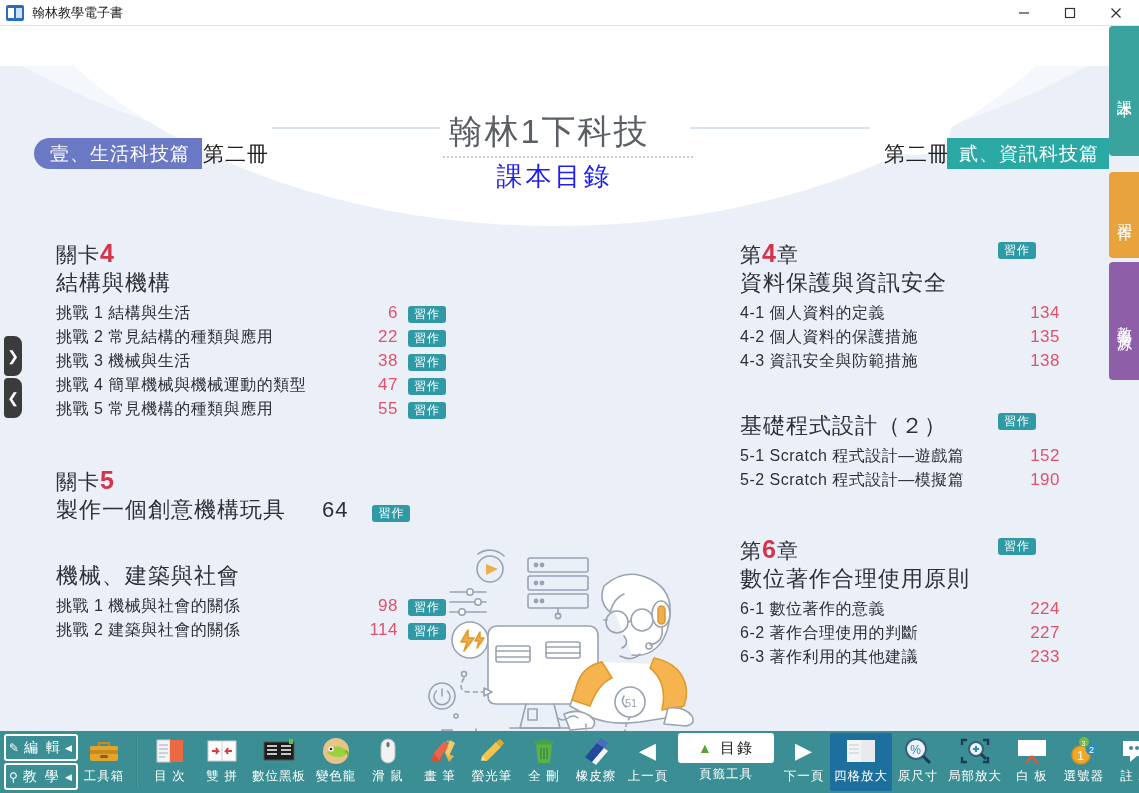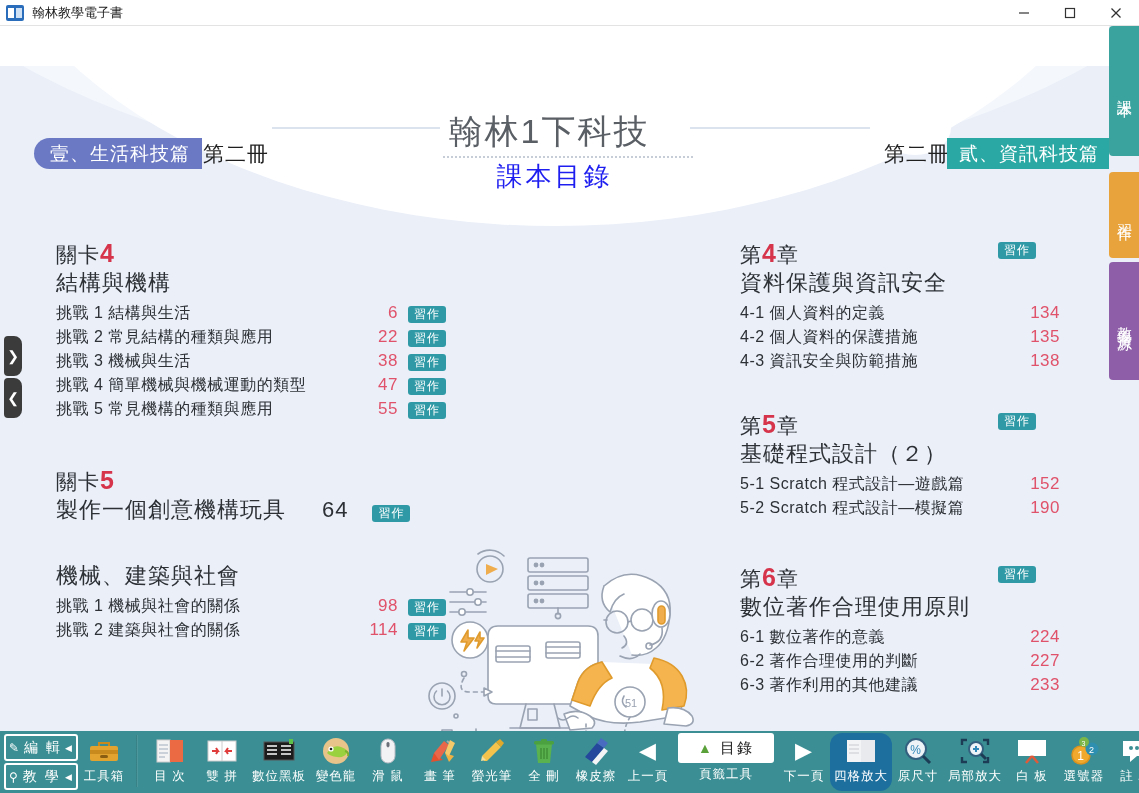--- a/index.html
+++ b/index.html
@@ -114,21 +114,21 @@
      display:flex;align-items:center; font-size:14px; letter-spacing:2px; position:relative;
      padding-left:3px; }
   .modebtn .mi{ margin-right:3px; font-size:12px;}
   .modebtn:after{ content:"\25C0"; position:absolute; right:2px; font-size:9px;}
 
   .tool{ width:auto; min-width:46px; padding:0 4px; height:58px; flex:none;
     display:flex; flex-direction:column; align-items:center; justify-content:flex-start;
     color:#ffffff; font-size:12.5px; letter-spacing:1px; margin-top:2px; }
   .tool .ic{ height:36px; width:44px; display:flex;align-items:center;justify-content:center;}
   .tool .lb{ line-height:14px; white-space:nowrap; }
-  .tool.sel{ background:#1d6f9e; border-radius:12px; }
+  .tool.sel{ background:#1d6f9e; border-radius:2px; }
   .sep{ width:2px; height:52px; margin:4px 6px 0; flex:none;
      background:linear-gradient(to right,#2f777c,#56a3a7); }
 
   #navbox{ display:flex; align-items:center; }
   .navarrow{ width:36px;height:36px; display:flex;align-items:center;justify-content:center;
      color:#fff; font-size:22px; }
   #tocbtn{ width:96px; height:30px; background:#fff; border-radius:3px;
      display:flex; align-items:center; justify-content:center; gap:6px;
      color:#222; font-size:15px; letter-spacing:2px; }
   #tocbtn .chev{ color:#5aa13a; font-size:14px; }
@@ -349,21 +349,20 @@
           <span class="dots"></span>
           <span class="pg">135</span>
         </div>
         <div class="row">
           <span class="txt">4-3 資訊安全與防範措施</span>
           <span class="dots"></span>
           <span class="pg">138</span>
         </div>
       </div>
       <div class="grp" style="margin-bottom: 44px;">
-        <div class="gnum-line"><span>第</span><span class="big">5</span><span>章</span></div>
         <span class="badge badge-tr">習作</span>
         <div class="gtitle">基礎程式設計（２）</div>
         <div class="row">
           <span class="txt">5-1 Scratch 程式設計—遊戲篇</span>
           <span class="dots"></span>
           <span class="pg">152</span>
         </div>
         <div class="row">
           <span class="txt">5-2 Scratch 程式設計—模擬篇</span>
           <span class="dots"></span>

